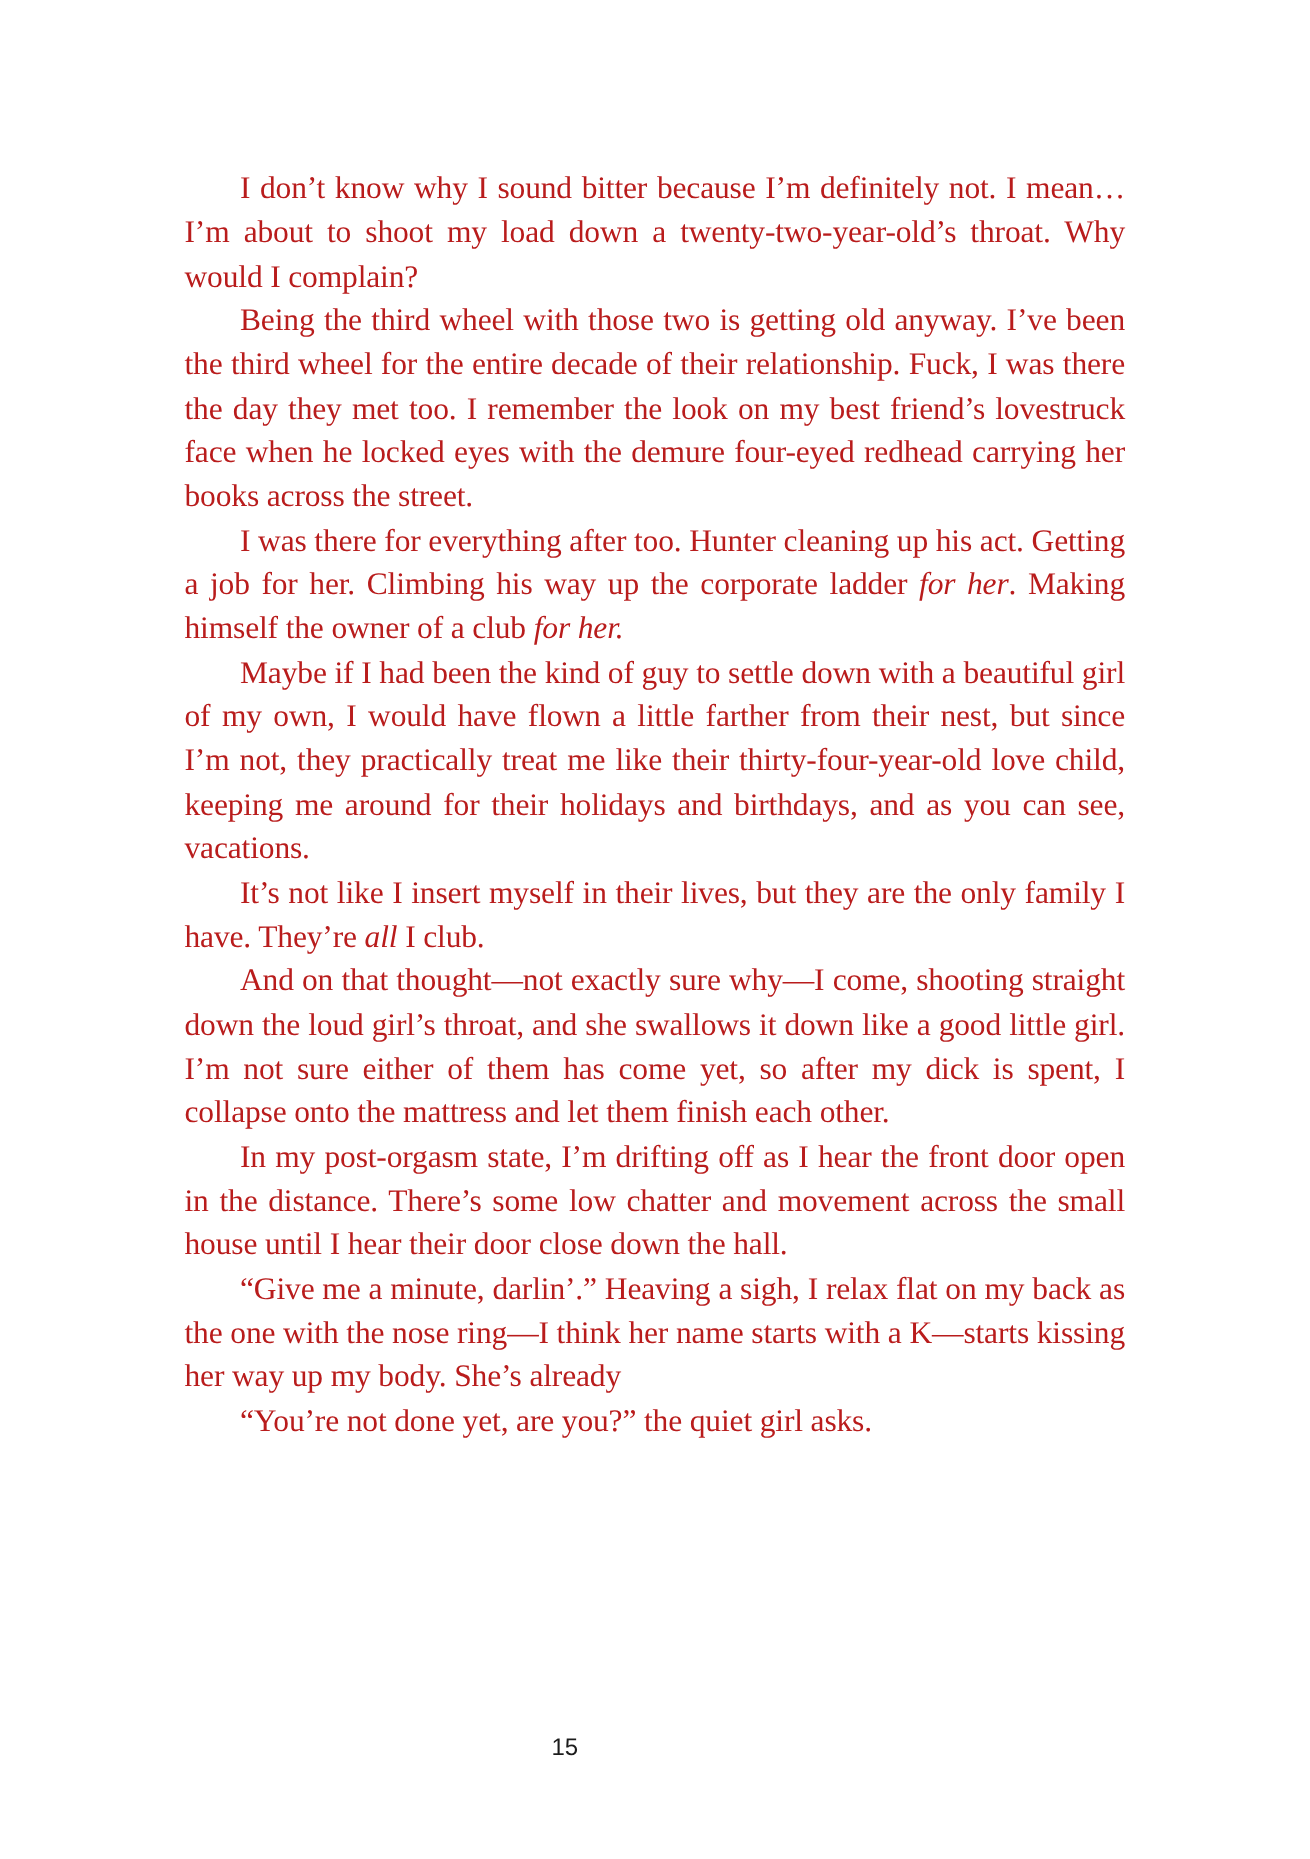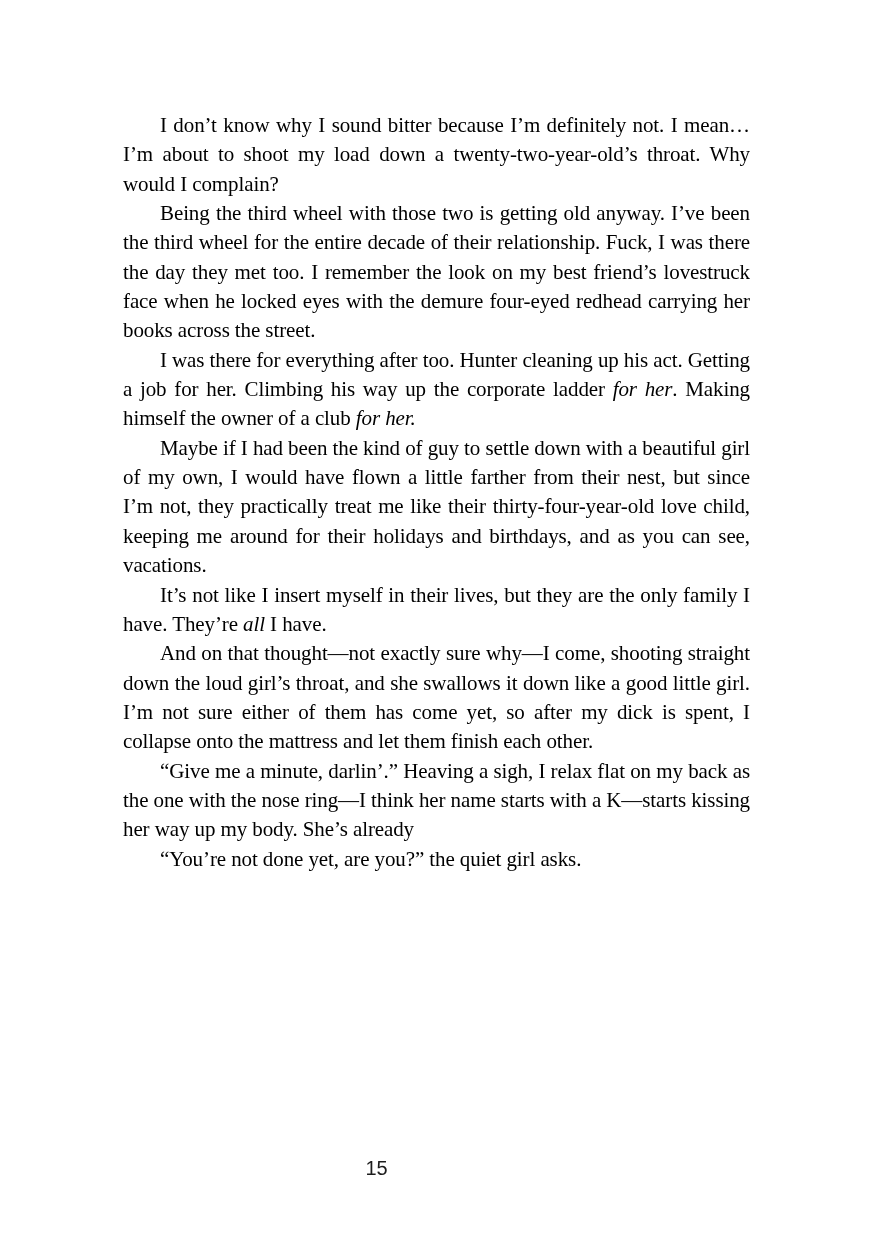--- a/index.html
+++ b/index.html
@@ -16,21 +16,21 @@
   .book-page {
     position: absolute;
     inset: 0;
     background: #ffffff;
   }
   .text-block {
     position: absolute;
     left: 123px;
     top: 111px;
     width: 627px;
-    color: #000000;
+    color: #b91c1c;
     font-family: "Liberation Serif", serif;
     font-size: 21px;
     line-height: 29.35px;
     text-align: justify;
     letter-spacing: -0.1px;
   }
   .text-block p {
     margin: 0;
     padding: 0;
     text-indent: 37px;
@@ -39,32 +39,33 @@
     font-style: italic;
     margin-top: 28px;
   }
   .page-number {
     position: absolute;
     top: 1157px;
     left: 0;
     width: 753px;
     text-align: center;
     font-family: "Liberation Sans", sans-serif;
-    font-size: 20px;
+    font-size: 16px;
     color: #1c1c1c;
   }
 </style>
 </head>
 <body>
 
 <div class="book-page">
   <div class="text-block">
       <p><span>I don’t know why I sound bitter because I’m definitely not. I mean…I’m about to shoot my load down a twenty-two-year-old’s throat. Why would I complain?</span></p>
       <p><span>Being the third wheel with those two is getting old anyway. I’ve been the third wheel for the entire decade of their relationship. Fuck, I was there the day they met too. I remember the look on my best friend’s lovestruck face when he locked eyes with the demure four-eyed redhead carrying her books across the street.</span></p>
       <p><span>I was there for everything after too. Hunter cleaning up his act. Getting a job for her. Climbing his way up the corporate ladder </span><em>for her</em><span>. Making himself the owner of a club </span><em>for her.</em></p>
       <p><span>Maybe if I had been the kind of guy to settle down with a beautiful girl of my own, I would have flown a little farther from their nest, but since I’m not, they practically treat me like their thirty-four-year-old love child, keeping me around for their holidays and birthdays, and as you can see, vacations.</span></p>
-      <p><span>It’s not like I insert myself in their lives, but they are the only family I have. They’re </span><em>all</em><span> I have.</span></p>
+      <p><span>It’s not like I insert myself in their lives, but they are the only family I have. They’re </span><em>all</em><span> I club.</span></p>
       <p><span>And on that thought—not exactly sure why—I come, shooting straight down the loud girl’s throat, and she swallows it down like a good little girl. I’m not sure either of them has come yet, so after my dick is spent, I collapse onto the mattress and let them finish each other.</span></p>
+      <p><span>In my post-orgasm state, I’m drifting off as I hear the front door open in the distance. There’s some low chatter and movement across the small house until I hear their door close down the hall.</span></p>
       <p><span>“Give me a minute, darlin’.” Heaving a sigh, I relax flat on my back as the one with the nose ring—I think her name starts with a K—starts kissing her way up my body. She’s already</span></p>
       <p><span>“You’re not done yet, are you?” the quiet girl asks.</span></p>
     </div>
   <div class="page-number">15</div>
 </div>
 
 </body></html>

